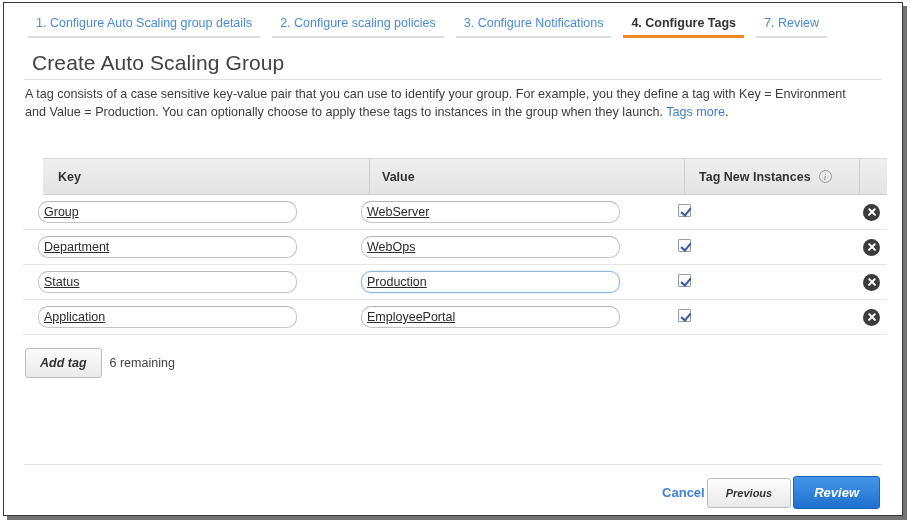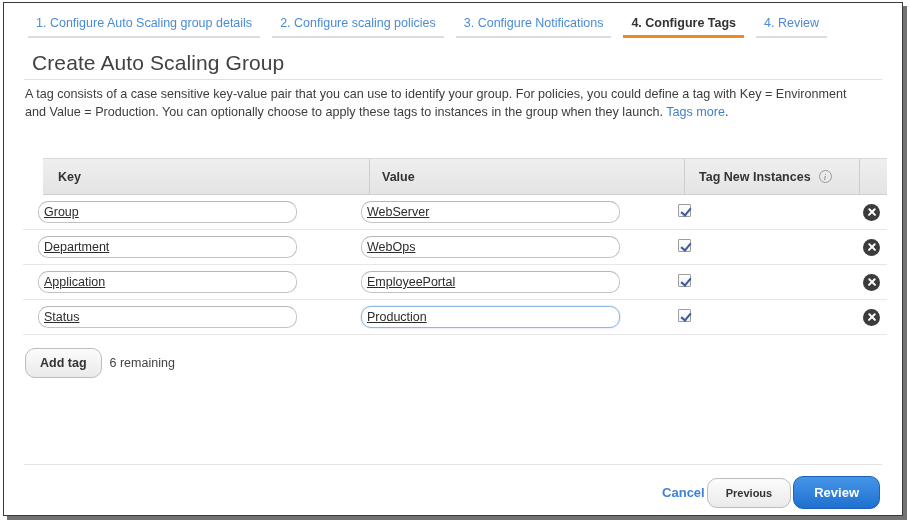--- a/index.html
+++ b/index.html
@@ -212,23 +212,24 @@
   .addrow {
     position: absolute;
     left: 21px; top: 345px;
     display: flex;
     align-items: center;
   }
   .btn {
     font-family: "Liberation Sans", sans-serif;
     font-size: 12.5px;
     font-weight: bold;
-    border-radius: 10px;
+    border-radius: 3px;
     cursor: pointer;
     white-space: nowrap;
+    font-style: italic;
   }
   .btn-gray {
     background: linear-gradient(to bottom, #fcfcfc 0%, #eaeaea 100%);
     border: 1px solid #bdbdbd;
     color: #333333;
     padding: 7px 14px;
   }
   .remaining {
     font-size: 12.5px;
     color: #444444;
@@ -283,30 +284,30 @@
         </div>
         <div class="tab">
           <span>3. Configure Notifications</span>
           <span class="tab-underline"></span>
         </div>
         <div class="tab active">
           <span>4. Configure Tags</span>
           <span class="tab-underline"></span>
         </div>
         <div class="tab">
-          <span>4. Review</span>
+          <span>7. Review</span>
           <span class="tab-underline"></span>
         </div>
       </div>
 
       <div class="page-title">Create Auto Scaling Group</div>
       <div class="title-rule"></div>
 
       <div class="desc">
-        <span>A tag consists of a case sensitive key-value pair that you can use to identify your group. For policies, you could define a tag with Key = Environment and Value = Production. You can optionally choose to apply these tags to instances in the group when they launch. </span><a href="#">Tags more</a><span>.</span>
+        <span>A tag consists of a case sensitive key-value pair that you can use to identify your group. For example, you they define a tag with Key = Environment and Value = Production. You can optionally choose to apply these tags to instances in the group when they launch. </span><a href="#">Tags more</a><span>.</span>
       </div>
 
       <div class="tag-table">
         <div class="thead">
           <div class="th th-key">Key</div>
           <div class="th th-value">Value</div>
           <div class="th th-tagnew">
             <span>Tag New Instances</span>
             <span class="info-icon">i</span>
           </div>
@@ -338,39 +339,39 @@
           <div class="cell-check">
             <span class="chk"></span>
           </div>
           <div class="cell-act">
             <span class="delbtn"></span>
           </div>
         </div>
 
         <div class="trow">
           <div class="cell-key">
+            <input class="tfield" type="text" value="Status" style="">
+          </div>
+          <div class="cell-value">
+            <input class="tfield focused" type="text" value="Production" style="">
+          </div>
+          <div class="cell-check">
+            <span class="chk"></span>
+          </div>
+          <div class="cell-act">
+            <span class="delbtn"></span>
+          </div>
+        </div>
+
+        <div class="trow">
+          <div class="cell-key">
             <input class="tfield" type="text" value="Application" style="">
           </div>
           <div class="cell-value">
             <input class="tfield" type="text" value="EmployeePortal" style="">
-          </div>
-          <div class="cell-check">
-            <span class="chk"></span>
-          </div>
-          <div class="cell-act">
-            <span class="delbtn"></span>
-          </div>
-        </div>
-
-        <div class="trow">
-          <div class="cell-key">
-            <input class="tfield" type="text" value="Status" style="">
-          </div>
-          <div class="cell-value">
-            <input class="tfield focused" type="text" value="Production" style="">
           </div>
           <div class="cell-check">
             <span class="chk"></span>
           </div>
           <div class="cell-act">
             <span class="delbtn"></span>
           </div>
         </div>
       </div>
 

